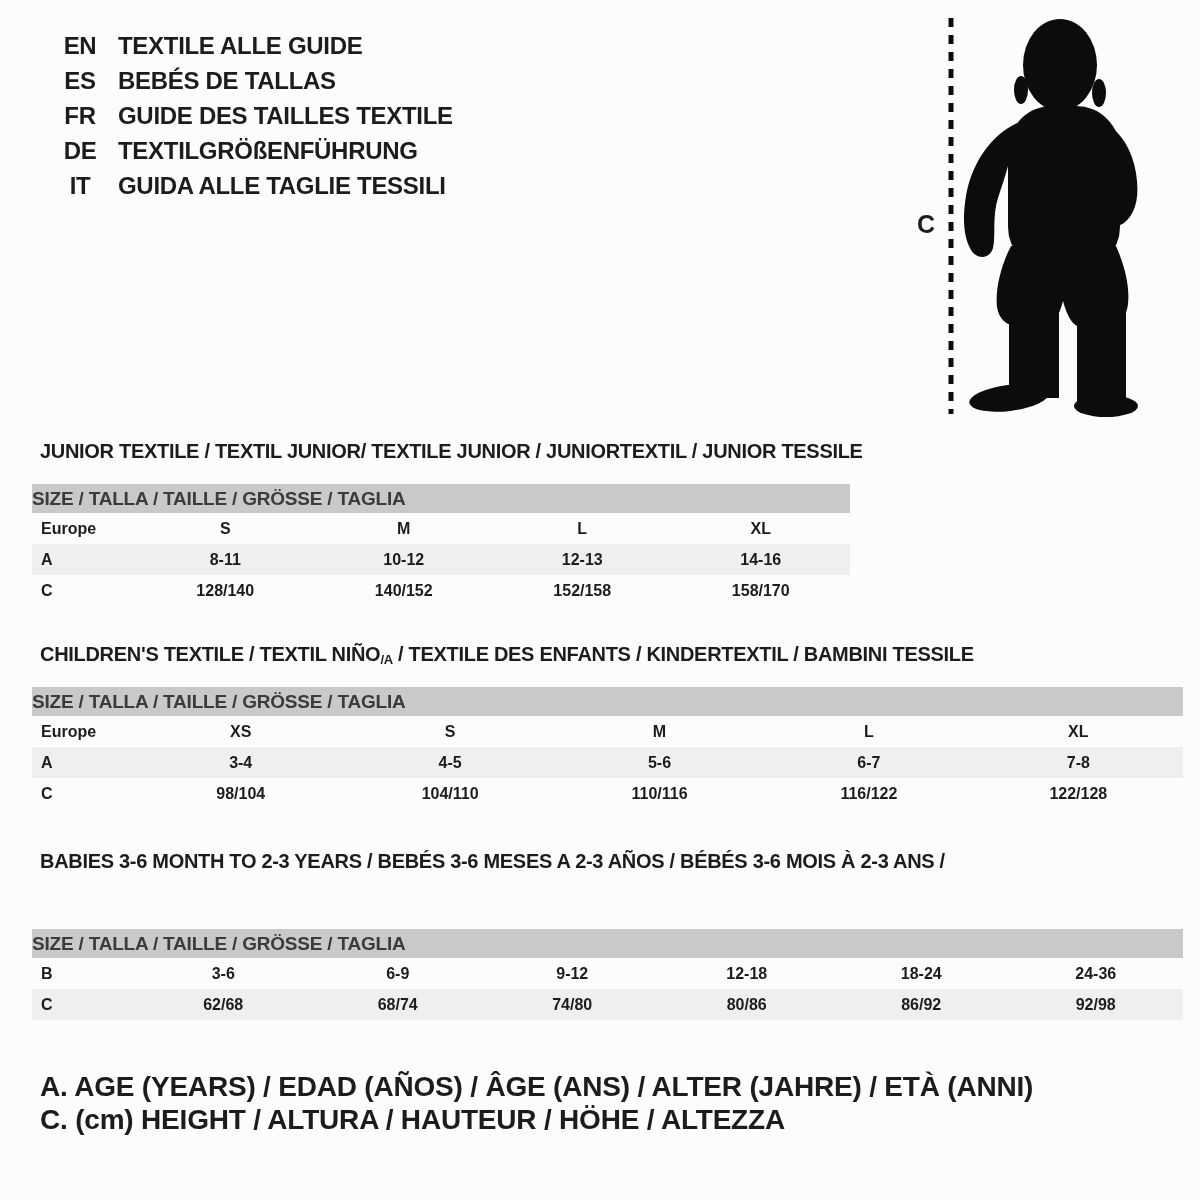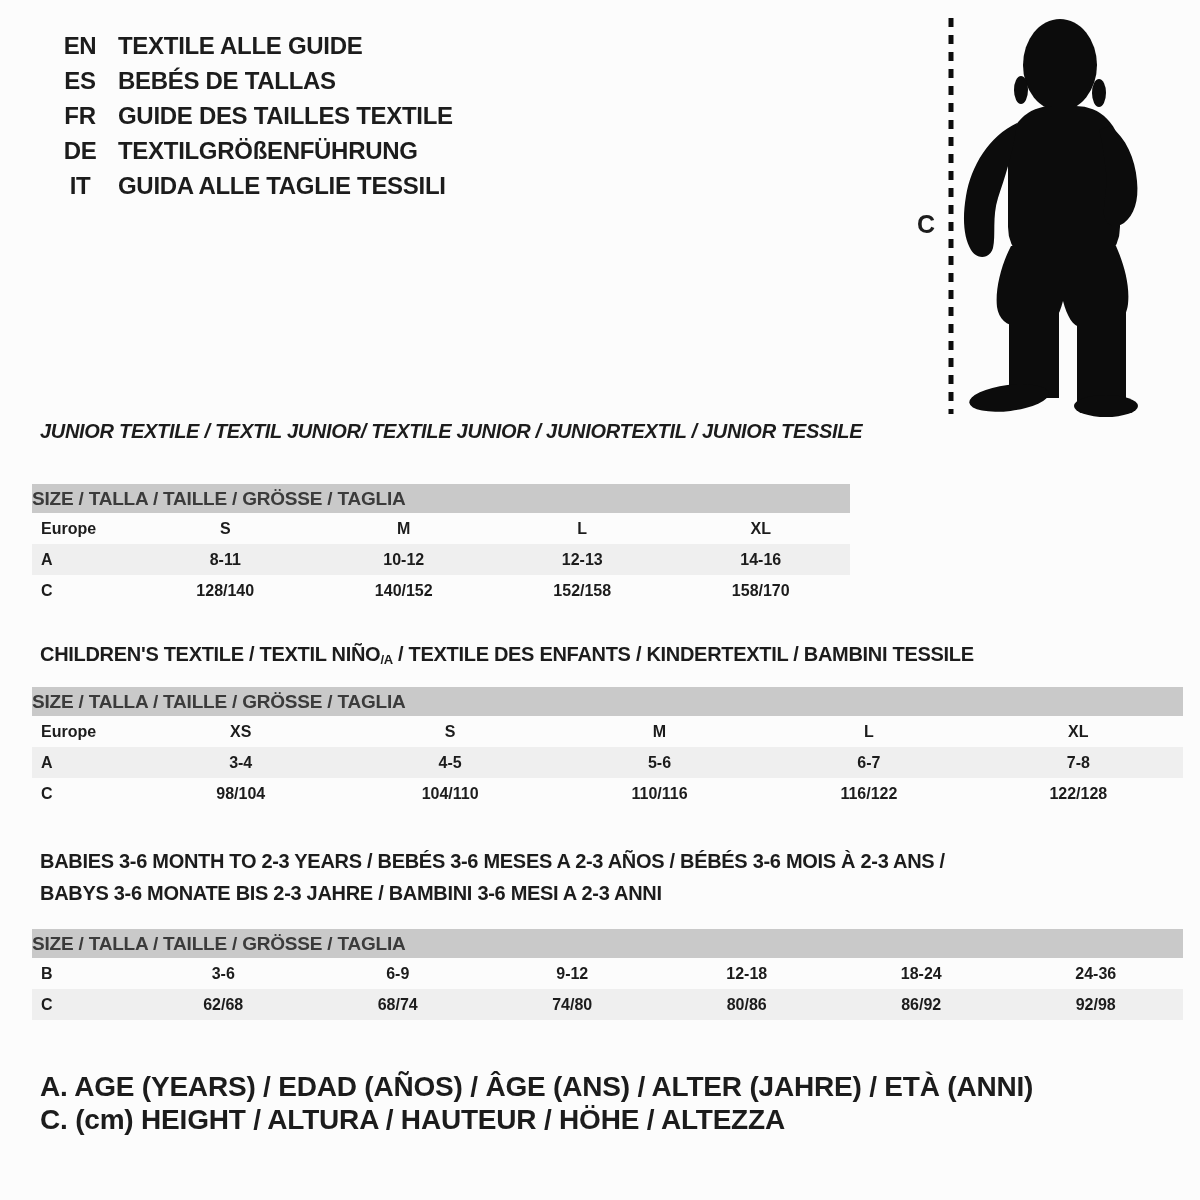--- a/index.html
+++ b/index.html
@@ -27,21 +27,21 @@
   .lang-row{display:flex;height:35px;align-items:center;font-size:24px;letter-spacing:-0.3px;text-align:center;}
   .lang-code{width:76px;}
 
   
   .figure{position:absolute;left:905px;top:8px;width:250px;height:414px;}
   .figure svg{position:absolute;inset:0;width:100%;height:100%;}
   .c-label{position:absolute;left:12px;top:202px;font-size:25px;}
 
   
   .section-title{position:absolute;left:40px;font-size:20px;letter-spacing:-0.3px;white-space:nowrap;}
-  .st1{top:420px;font-style:italic;}
+  .st1{top:440px;}
   .st2{top:643px;}
   .st3{top:845px;line-height:32px;}
   .section-title .sub{font-size:13px;position:relative;top:3px;}
 
   
   .table{position:absolute;left:32px;}
   .tb1{top:484px;width:818px;}
   .tb2{top:687px;width:1151px;}
   .tb3{top:929px;width:1151px;}
   .thead{
@@ -157,21 +157,20 @@
       <div class="val">98/104</div>
       <div class="val">104/110</div>
       <div class="val">110/116</div>
       <div class="val">116/122</div>
       <div class="val">122/128</div>
     </div>
   </div>
 
   <div class="section-title st3">
     <div>BABIES 3-6 MONTH TO 2-3 YEARS / BEBÉS 3-6 MESES A 2-3 AÑOS / BÉBÉS 3-6 MOIS À 2-3 ANS /</div>
-    <div>BABYS 3-6 MONATE BIS 2-3 JAHRE / BAMBINI 3-6 MESI A 2-3 ANNI</div>
   </div>
   <div class="table tb3">
     <div class="thead">SIZE / TALLA / TAILLE / GRÖSSE / TAGLIA</div>
     <div class="trow">
       <div class="lbl">B</div>
       <div class="val">3-6</div>
       <div class="val">6-9</div>
       <div class="val">9-12</div>
       <div class="val">12-18</div>
       <div class="val">18-24</div>

